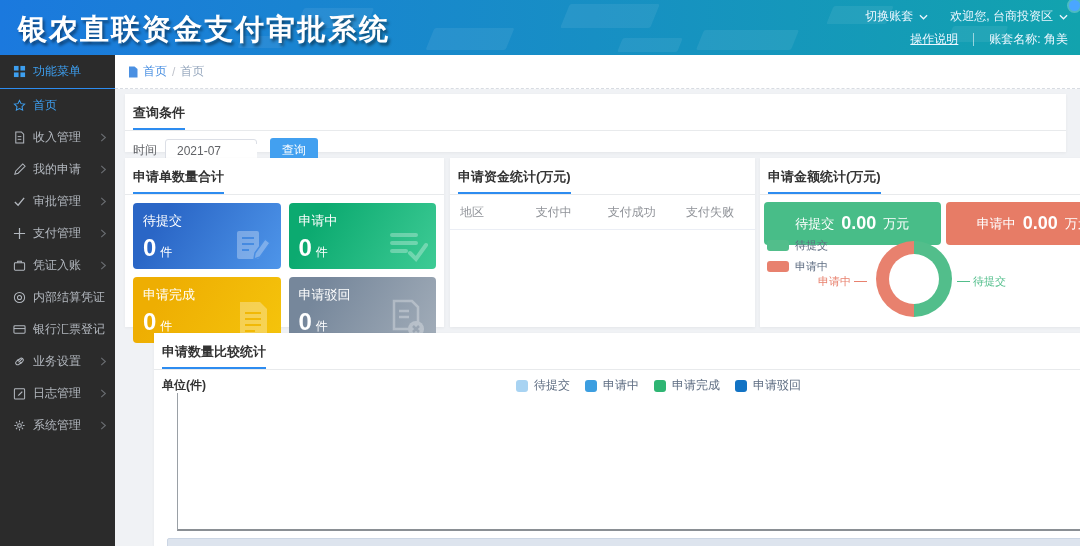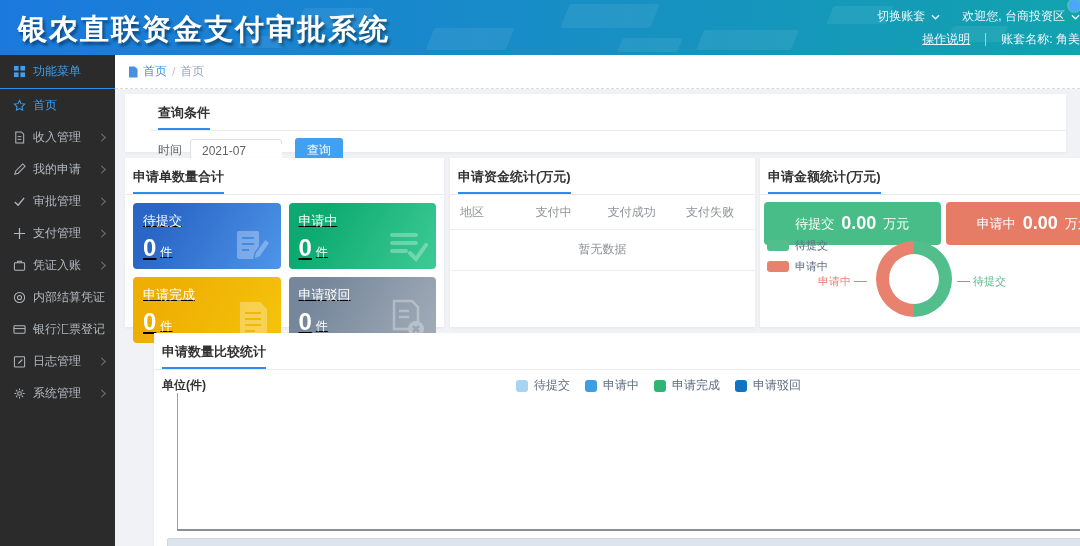--- a/index.html
+++ b/index.html
@@ -9,21 +9,21 @@
   
   .header { position:absolute; top:0; left:0; width:1080px; height:55px;
     background:linear-gradient(90deg,#1b79de 0%, #178fc4 55%, #12a3ae 100%); overflow:hidden; z-index:5; }
   .deco { position:absolute; background:rgba(255,255,255,0.07); transform:skewX(-22deg); border-radius:2px; }
   .d1{left:300px;top:8px;width:70px;height:20px;} .d2{left:430px;top:28px;width:80px;height:22px;}
   .d3{left:565px;top:4px;width:90px;height:24px;} .d4{left:700px;top:30px;width:95px;height:20px;}
   .d5{left:830px;top:6px;width:60px;height:18px;} .d6{left:950px;top:26px;width:55px;height:16px;}
   .d7{left:620px;top:38px;width:60px;height:14px;} .d8{left:240px;top:36px;width:45px;height:12px;}
   .app-title { position:absolute; left:18px; top:10px; font-size:29px; font-weight:bold; color:#fff;
     letter-spacing:2px; text-shadow:2px 3px 3px rgba(0,0,0,0.45); white-space:nowrap; }
-  .header-right { position:absolute; right:0; top:5px; color:#ecf7ff; font-size:12px; }
+  .header-right { position:absolute; right:12px; top:5px; color:#ecf7ff; font-size:12px; }
   .hr-row { display:flex; align-items:center; justify-content:flex-end; height:23px; gap:6px; }
   .hr-link { cursor:pointer; white-space:nowrap; }
   .chev-down { width:9px; height:6px; display:inline-block; }
   .hr-underline { text-decoration:underline; }
   .hr-divider { width:1px; height:13px; background:rgba(255,255,255,0.55); margin:0 9px; }
   .notif-dot { position:absolute; right:0px; top:0px; width:11px; height:11px; border-radius:50%;
     background:#4aa6ff; box-shadow:0 0 0 2px rgba(255,255,255,0.25); }
 
   
   .sidebar { position:absolute; top:55px; left:0; width:115px; height:491px; background:#2b2b2b; z-index:4; }
@@ -43,33 +43,33 @@
     padding-left:12px; font-size:12px; border-bottom:1px dashed #d8dce2; }
   .bc-home { color:#4a90e2; display:flex; align-items:center; gap:4px; cursor:pointer; }
   .bc-sep { color:#c0c4cc; }
   .bc-current { color:#97a8be; }
 
   .panel { position:absolute; background:#fff; box-shadow:0 1px 3px rgba(0,0,0,0.05); }
   .panel-title-row { padding:9px 8px 0 8px; border-bottom:1px solid #e8eaec; }
   .panel-title { display:inline-block; font-size:13px; font-weight:bold; color:#333;
     padding-bottom:6px; border-bottom:2px solid #2d8cf0; white-space:nowrap; }
 
-  .panel-query { left:10px; top:39px; width:941px; height:58px;padding-left:25px; }
+  .panel-query { left:10px; top:39px; width:941px; height:58px; }
   .query-form { display:flex; align-items:center; margin:7px 0 0 8px; }
   .q-label { font-size:12px; color:#606266; margin-right:8px; }
   .date-box { display:flex; align-items:center; width:92px; height:24px; border:1px solid #dcdfe6;
     border-radius:3px; padding:0 6px; gap:5px; background:#fff; }
   .date-box input { border:none; outline:none; width:80px; font-size:12px; color:#606266;
     font-family:"Liberation Sans","DejaVu Sans",sans-serif; }
   .cal-icon { width:12px; height:12px; }
   .btn-search { margin-left:13px; width:48px; height:25px; background:#42a0f0; color:#fff;
     border:none; border-radius:3px; font-size:12px; cursor:pointer;
     font-family:"Liberation Sans","DejaVu Sans",sans-serif; }
 
-  .panel-count { left:10px; top:103px; width:319px; height:169px;text-decoration:underline; }
+  .panel-count { left:10px; top:103px; width:319px; height:169px; }
   .cards-grid { display:grid; grid-template-columns:1fr 1fr; gap:8px; padding:8px; }
   .stat-card { position:relative; height:66px; border-radius:4px; padding:9px 10px; color:#fff; overflow:hidden; }
   .sc-blue  { background:linear-gradient(120deg,#2a66c6 20%,#4e95e9 100%); }
   .sc-green { background:linear-gradient(120deg,#0caa70 20%,#3ecb95 100%); }
   .sc-gold  { background:linear-gradient(120deg,#eeae02 20%,#f5c40c 100%); }
   .sc-gray  { background:linear-gradient(120deg,#76879b 20%,#a2adb9 100%); }
   .sc-label { font-size:13px; }
   .sc-value-row { margin-top:6px; display:flex; align-items:baseline; gap:4px; }
   .sc-value { font-size:24px; font-weight:bold; line-height:1; }
   .sc-unit { font-size:12px; }
@@ -245,20 +245,31 @@
         <svg viewBox="0 0 14 14">
           <rect x="1" y="3" width="12" height="8" rx="1" fill="none" stroke="currentColor" stroke-width="1.1"></rect>
           <path d="M1 6h12" stroke="currentColor" stroke-width="1.1"></path>
         </svg>
       </span>
     <span class="s-label">银行汇票登记</span>
   </div>
   <div class="side-item">
     <span class="s-icon">
         <svg viewBox="0 0 14 14">
+          <path d="M6 8l4-4M5 6.5L7.5 4a2 2 0 013 3L8 9.5M9 7.5L6.5 10a2 2 0 01-3-3L6 4.5" fill="none" stroke="currentColor" stroke-width="1.1"></path>
+        </svg>
+      </span>
+    <span class="s-label">业务设置</span>
+    <svg class="s-chev" viewBox="0 0 7 10">
+        <polyline points="1,1 5.5,5 1,9" fill="none" stroke="#8a8f96" stroke-width="1.3"></polyline>
+      </svg>
+  </div>
+  <div class="side-item">
+    <span class="s-icon">
+        <svg viewBox="0 0 14 14">
           <rect x="1.5" y="2" width="11" height="11" rx="1" fill="none" stroke="currentColor" stroke-width="1.1"></rect>
           <path d="M9.5 4.5L6 8l-1 2 2-1 3.5-3.5z" fill="currentColor"></path>
         </svg>
       </span>
     <span class="s-label">日志管理</span>
     <svg class="s-chev" viewBox="0 0 7 10">
         <polyline points="1,1 5.5,5 1,9" fill="none" stroke="#8a8f96" stroke-width="1.3"></polyline>
       </svg>
   </div>
   <div class="side-item">
@@ -357,21 +368,20 @@
   </div>
 
   <div class="panel panel-fund">
     <div class="panel-title-row"><span class="panel-title">申请资金统计(万元)</span></div>
     <div class="fund-head">
       <span class="fund-col">地区</span>
       <span class="fund-col">支付中</span>
       <span class="fund-col">支付成功</span>
       <span class="fund-col">支付失败</span>
     </div>
-    <div class="fund-empty">暂无数据</div>
   </div>
 
   <div class="panel panel-amount">
     <div class="panel-title-row"><span class="panel-title">申请金额统计(万元)</span></div>
     <div class="chips-row">
       <div class="amt-chip chip-green">
         <span>待提交</span>
         <span class="amt-value">0.00</span>
         <span>万元</span>
       </div>

